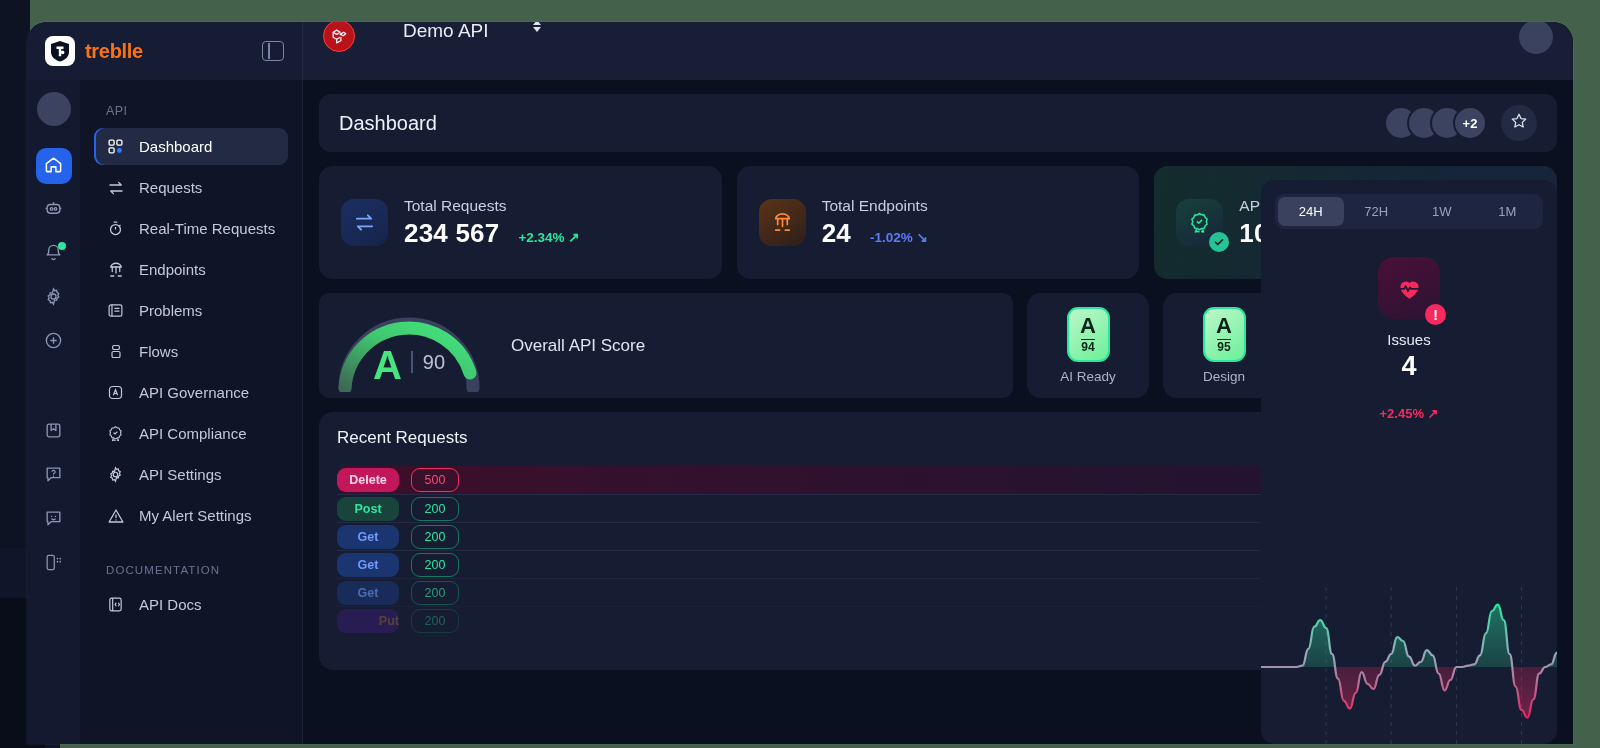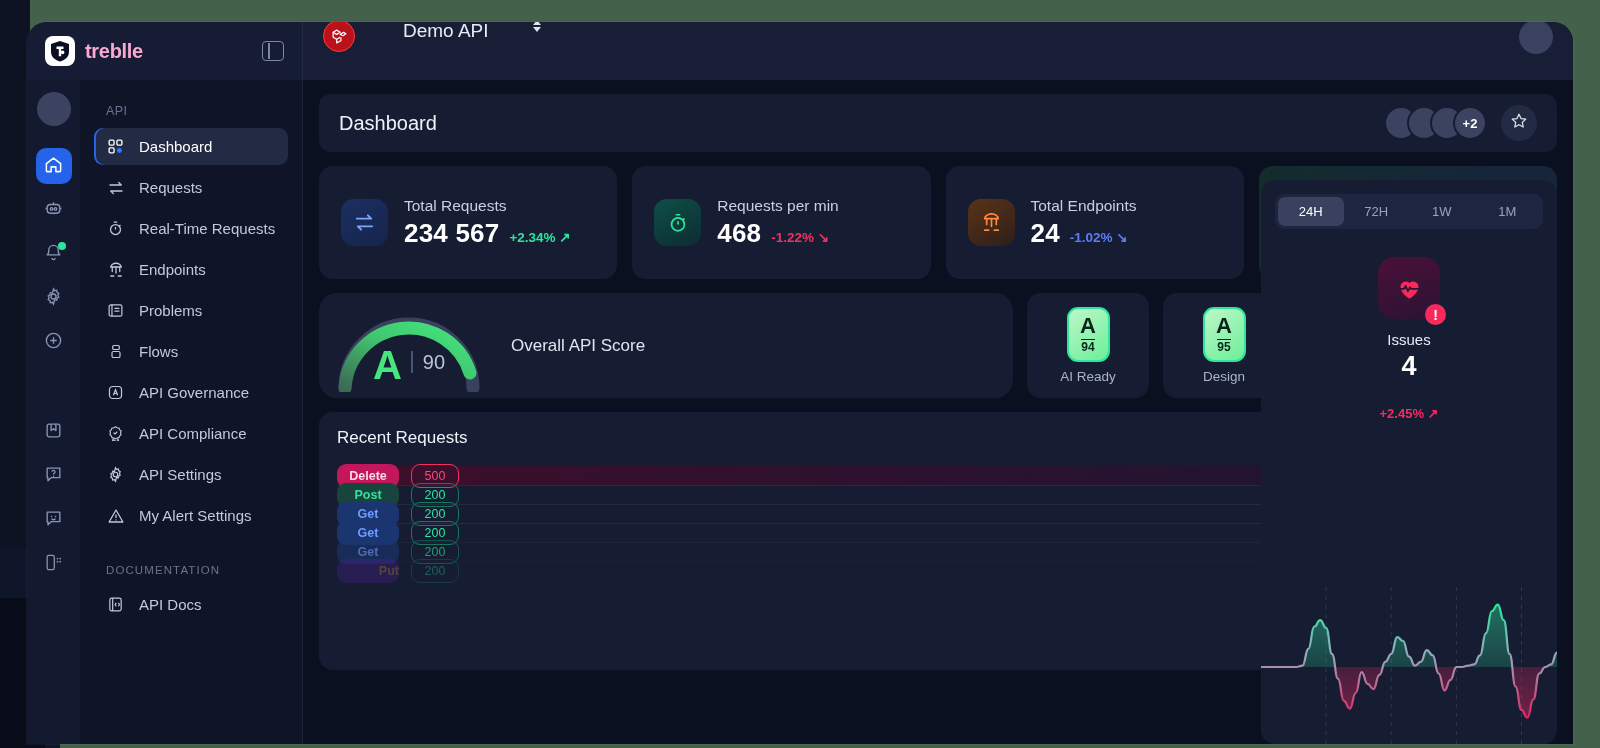--- a/index.html
+++ b/index.html
@@ -22,21 +22,21 @@
     box-shadow: 0 0 0 1px rgba(255,255,255,0.04);
   }
 
   
   .topbar { position:absolute; left:0; top:0; width:100%; height:58px; display:flex; align-items:center; }
   .tb-left { width:276px; height:58px; display:flex; align-items:center; padding:0 18px 0 18px;
              background:#151c33; border-right:1px solid #222b44; }
   .logo-mark { width:30px; height:30px; background:#fff; border-radius:8px; display:flex;
                align-items:center; justify-content:center; flex:0 0 auto; }
   .logo-mark svg { display:block; }
-  .logo-text { color:#f9a8d4; font-size:20px; font-weight:bold; letter-spacing:-0.3px; margin-left:10px; }
+  .logo-text { color:#f97316; font-size:20px; font-weight:bold; letter-spacing:-0.3px; margin-left:10px; }
   .panel-toggle { margin-left:auto; width:22px; height:20px; border:1.6px solid #7b86a5; border-radius:4px;
                   position:relative; cursor:pointer; }
   .panel-toggle::after { content:""; position:absolute; left:5px; top:1px; bottom:1px; width:1.6px; background:#7b86a5; }
 
   .tb-right { flex:1; height:62px; background:#171e36; display:flex; align-items:flex-start; padding:0 20px;gap:36px; }
   .api-logo { width:32px; height:32px; border-radius:50%; background:#b9121b;
               display:flex; align-items:center; justify-content:center; border:1.5px solid #ff3b30; }
   .api-name { color:#e9ecf5; font-size:19px; margin-left:12px; }
   .api-caret { margin-left:8px; display:flex; flex-direction:column; gap:2px; cursor:pointer; }
   .api-caret i { display:block; width:0;height:0;border-left:4px solid transparent;border-right:4px solid transparent;}
@@ -85,49 +85,49 @@
   .card.compliance { background: linear-gradient(110deg,#132c2c 0%,#16253a 70%); }
   .cico { width:47px; height:47px; border-radius:13px; display:flex; align-items:center; justify-content:center;
           flex:0 0 47px; position:relative; }
   .cico.blue   { background: linear-gradient(150deg,#1b2f63,#16244a); }
   .cico.teal   { background: linear-gradient(150deg,#0f4f46,#0d2b33); }
   .cico.orange { background: linear-gradient(150deg,#5b3317,#2c1f1b); }
   .cico.green  { background: linear-gradient(150deg,#18413b,#16253a); }
   .cico .check { position:absolute; right:-6px; bottom:-6px; width:20px; height:20px; border-radius:50%;
                  background:#25c496; display:flex; align-items:center; justify-content:center; }
   .ctitle { color:#c8cfe2; font-size:15.5px; margin-bottom:3px; }
-  .crow { display:flex; align-items:baseline; gap:10px; }
+  .crow { display:flex; align-items:baseline; gap:19px; }
   .cval { color:#fff; font-size:26px; font-weight:bold; letter-spacing:0.2px; }
   .cdelta { font-size:13.5px; font-weight:bold; }
   .cdelta.up { color:#2ee59d; } .cdelta.down { color:#f03262; } .cdelta.blue { color:#5b7cf5; }
   .pass { margin-left:auto; border:1.4px solid #2ee59d; color:#2ee59d; border-radius:16px;
           padding:5px 15px; font-size:14.5px; }
 
   
   .scorerow { display:flex; gap:14px; height:105px; margin-bottom:14px; }
-  .scorebox { flex:1; background:#161d33; border-radius:18px; display:flex; align-items:center; padding:0 10px; }
+  .scorebox { flex:1; background:#161d33; border-radius:10px; display:flex; align-items:center; padding:0 10px; }
   .gauge { width:160px; height:92px; position:relative; flex:0 0 160px; }
   .gauge .lbl { position:absolute; left:0; right:0; bottom:4px; text-align:center; }
   .gauge .gA { color:#45e67e; font-size:40px; font-weight:bold; vertical-align:middle; }
   .gauge .gN { color:#b9c2d8; font-size:20px; margin-left:9px; padding-left:10px; border-left:2px solid #4a5472; }
   .score-caption { color:#dfe4f0; font-size:17px; margin-left:22px; }
   .grades { display:flex; gap:14px; }
   .grade { width:122px; background:#161d33; border-radius:14px; display:flex; flex-direction:column;
            align-items:center; justify-content:center; gap:7px; }
   .gbadge { width:43px; height:55px; border-radius:11px; display:flex; flex-direction:column;
             align-items:center; justify-content:center; border:2px solid #2ee59d; }
   .gbadge .lt { color:#0b2518; font-size:22px; font-weight:bold; line-height:1; }
   .gbadge .nm { color:#0b2518; font-size:12px; font-weight:bold; border-top:1.4px solid #0b2518;
                 margin-top:2px; padding-top:1px; line-height:1.1; }
   .glabel { color:#aab3cb; font-size:13.5px; }
 
   
   .recent { background:#161d33; border-radius:14px; padding:16px 18px 0 18px; height:258px; overflow:hidden;}
   .recent h2 { color:#eef1f8; font-size:17px; font-weight:400; margin-bottom:18px; }
-  .rrow { display:flex; align-items:center; height:19px; border-top:1px solid #222b43; gap:12px; }
+  .rrow { display:flex; align-items:center; height:28px; border-top:1px solid #222b43; gap:12px; }
   .rrow:first-of-type { border-top:none; }
   .rrow.err { background: linear-gradient(90deg,#3d0f2a 0%, #2a1230 55%, #1a1631 100%); border-radius:10px; border-top:none; }
   .meth { width:62px; text-align:center; font-size:12.5px; font-weight:bold; border-radius:9px;
           padding:5px 0; flex:0 0 62px; }
   .meth.delete { background:#c2185b; color:#ffd7e6; }
   .meth.post   { background:#19443c; color:#2ee59d; }
   .meth.get    { background:#1b3570; color:#6e9bff; }
   .meth.put    { background:#4c1d95; color:#d9913f;text-align:right; }
   .code { width:48px; text-align:center; font-size:12.5px; border-radius:9px; padding:4px 0; flex:0 0 48px; }
   .code.c500 { border:1.2px solid #f03262; color:#f84a77; }
@@ -444,35 +444,20 @@
           </div>
           <div>
             <div class="ctitle">Total Requests</div>
             <div class="crow">
               <span class="cval">234 567</span>
               <span class="cdelta up"><span>+2.34%</span> ↗</span>
             </div>
           </div>
         </div>
 
-        <div class="card">
-          <div class="cico teal">
-            <svg width="22" height="22" viewBox="0 0 24 24" fill="none" stroke="#2ee59d" stroke-width="1.9">
-                <circle cx="12" cy="13.5" r="7"></circle>
-                <path d="M12 10v3.5M9.5 3h5M19 7l-1.6 1.6"></path>
-              </svg>
-          </div>
-          <div>
-            <div class="ctitle">Requests per min</div>
-            <div class="crow">
-              <span class="cval">468</span>
-              <span class="cdelta down"><span>-1.22%</span> ↘</span>
-            </div>
-          </div>
-        </div>
 
         <div class="card">
           <div class="cico orange">
             <svg width="23" height="23" viewBox="0 0 24 24" fill="none" stroke="#ff8a3d" stroke-width="1.8" stroke-linecap="round">
                 <path d="M12 3c-4 0-7 2.5-7 5h14c0-2.5-3-5-7-5z"></path>
                 <path d="M7 8v6M12 8v8M17 8v6M5 20h4M15 20h4"></path>
               </svg>
           </div>
           <div>
             <div class="ctitle">Total Endpoints</div>

